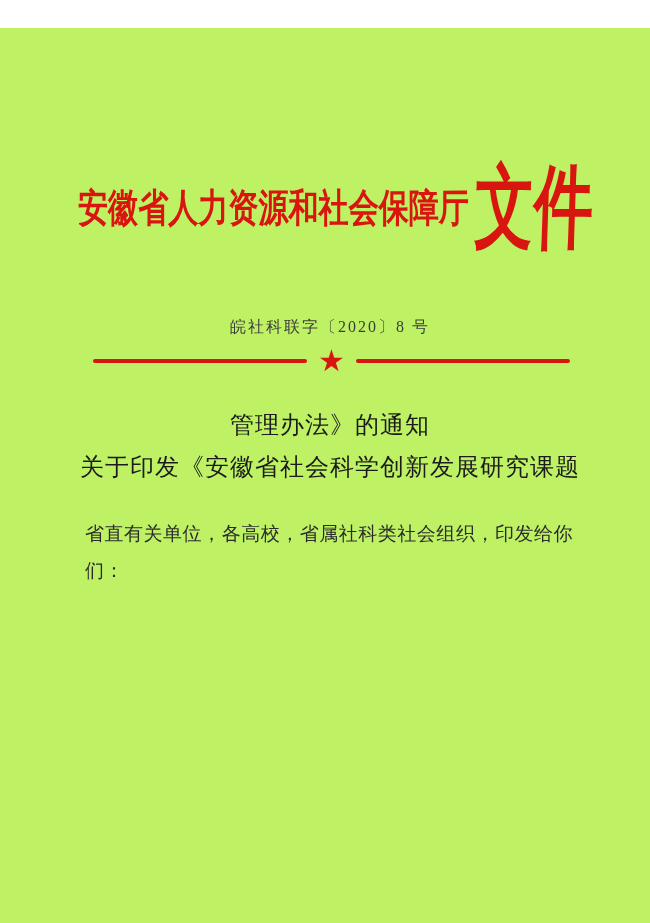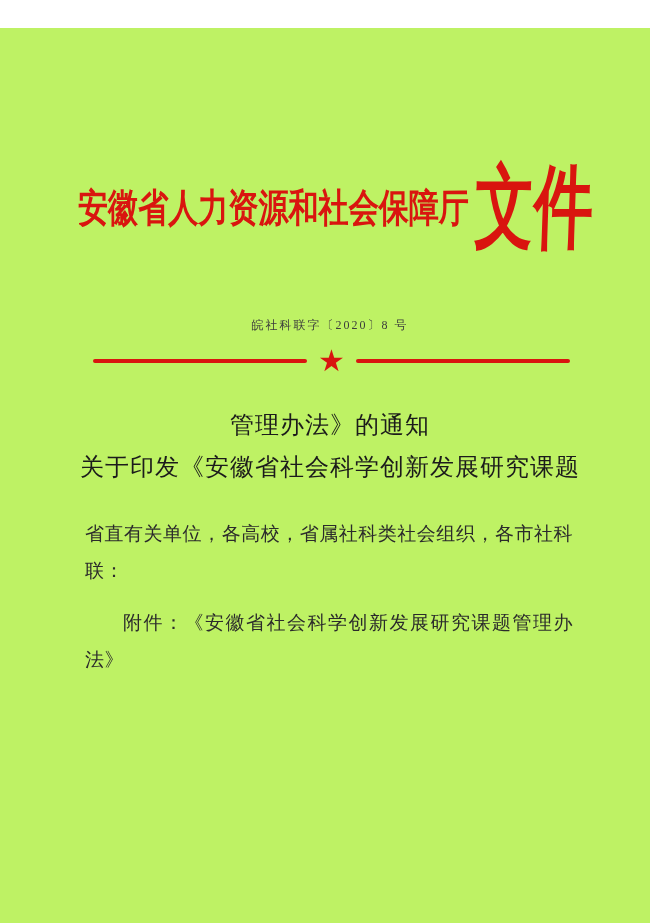--- a/index.html
+++ b/index.html
@@ -52,21 +52,21 @@
     transform-origin: 50% 50%;
   }
 
   
   .ref-number {
     position: absolute;
     top: 289px;
     left: 85px;
     width: 490px;
     text-align: center;
-    font-size: 12px;
+    font-size: 16px;
     letter-spacing: 2px;
     color: #3c3c3c;
   }
 
   
   .divider {
     position: absolute;
     top: 318px;
     left: 93px;
     width: 477px;
@@ -136,17 +136,16 @@
     <div class="star">★</div>
     <div class="seg"></div>
   </div>
 
   <div class="notice-title">
     <div>管理办法》的通知</div>
     <div>关于印发《安徽省社会科学创新发展研究课题</div>
   </div>
 
   <div class="body-block">
-    <div class="salutation">省直有关单位，各高校，省属社科类社会组织，各市社科联：</div>
-    <div class="attachment">附件：《安徽省社会科学创新发展研究课题管理办法》</div>
+    <div class="salutation">省直有关单位，各高校，省属社科类社会组织，印发给你们：</div>
   </div>
 
 </div>
 
 </body></html>

